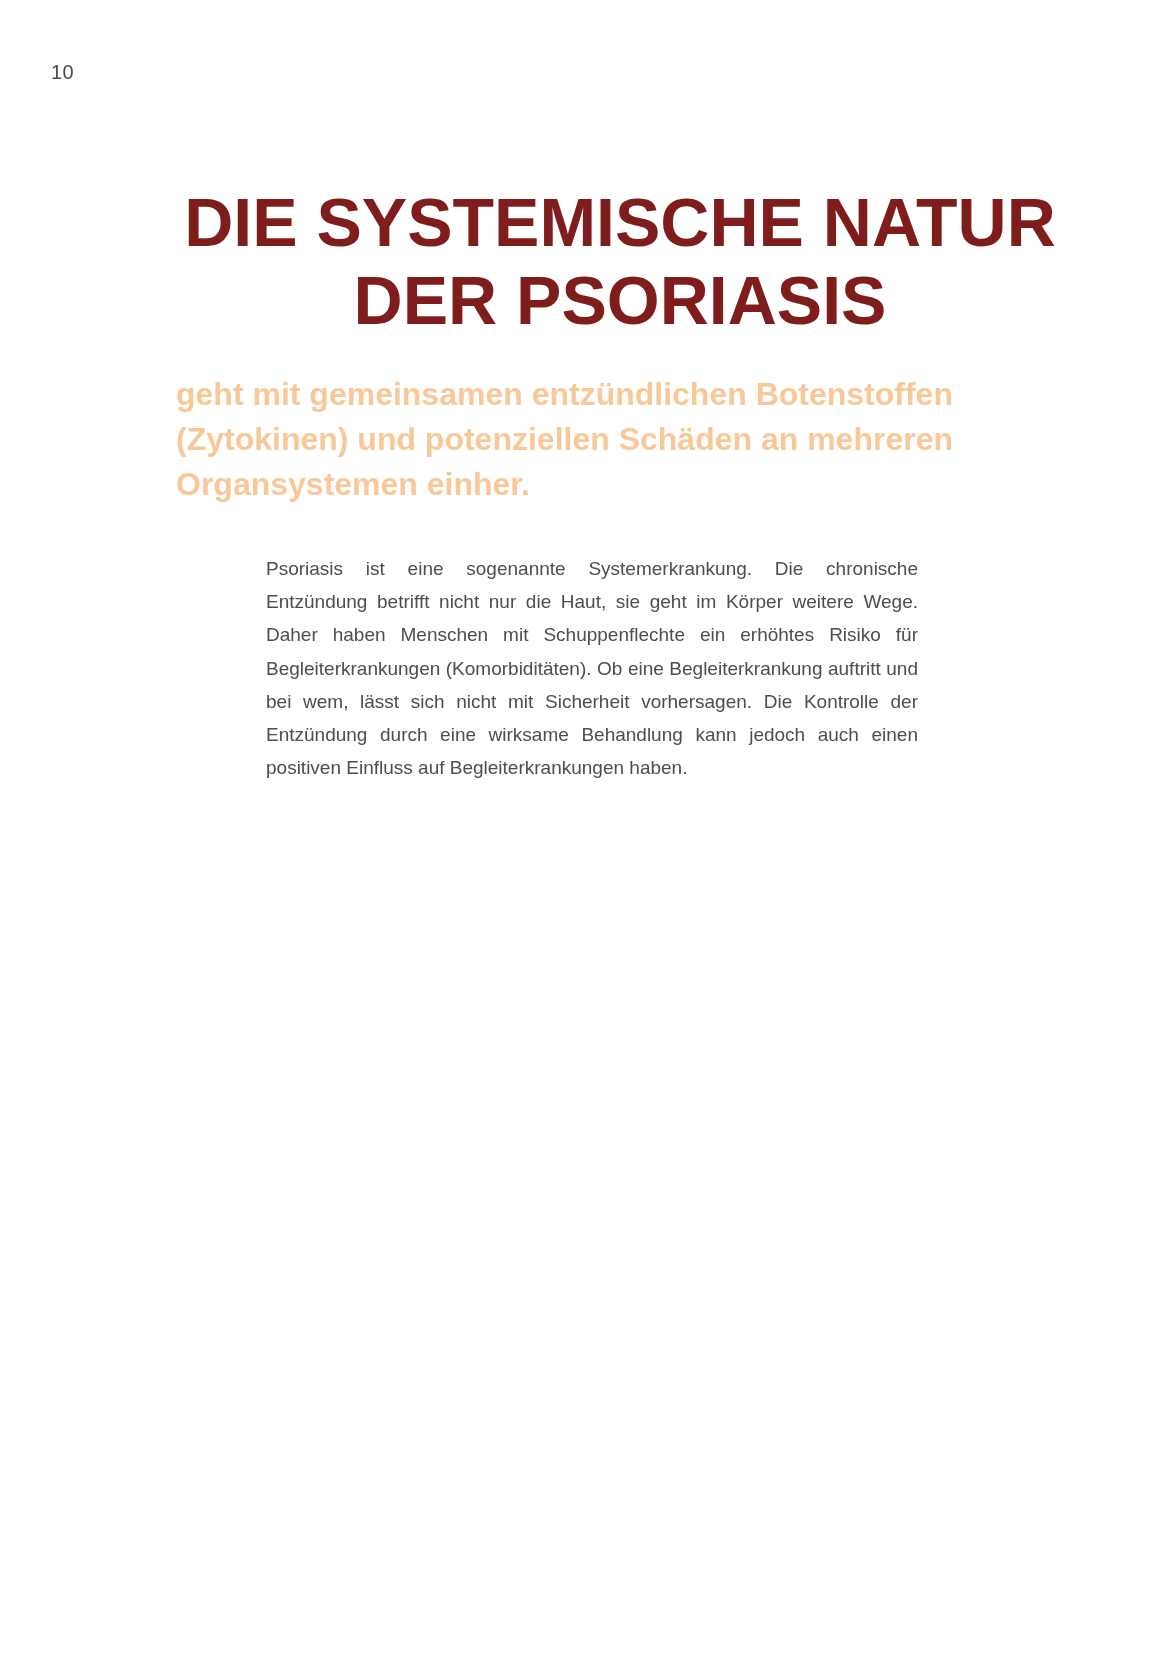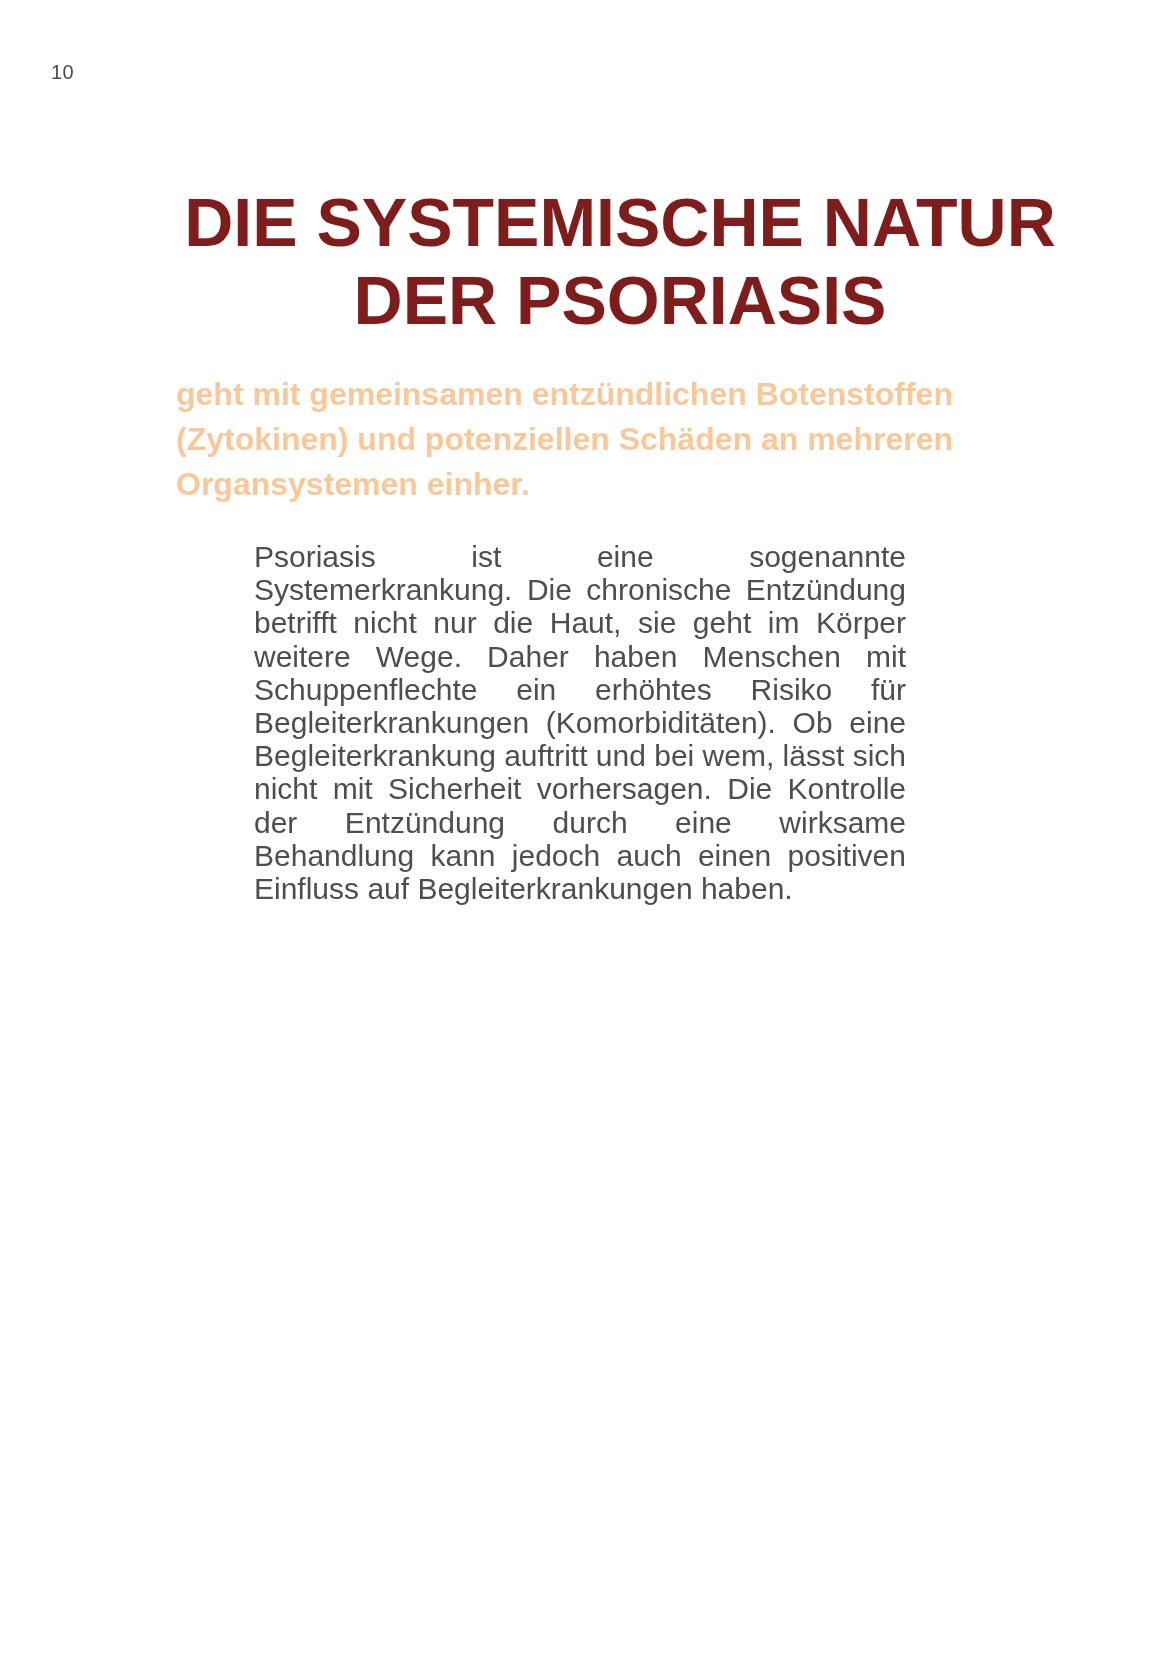--- a/index.html
+++ b/index.html
@@ -46,23 +46,23 @@
       font-weight: bold;
       font-size: 32px;
       line-height: 45px;
       color: #f9c899;
     }
     .body-text {
       position: absolute;
       left: 254px;
       top: 540px;
       width: 652px;
-      margin: 0;
+      margin: 12px;
       font-family: "Liberation Sans", sans-serif;
-      font-size: 30px;
+      font-size: 19px;
       line-height: 33.2px;
       color: #4d4d52;
       text-align: justify;
     }
   </style>
 </head>
 <body>
 
 <div class="page-number">10</div>
 

